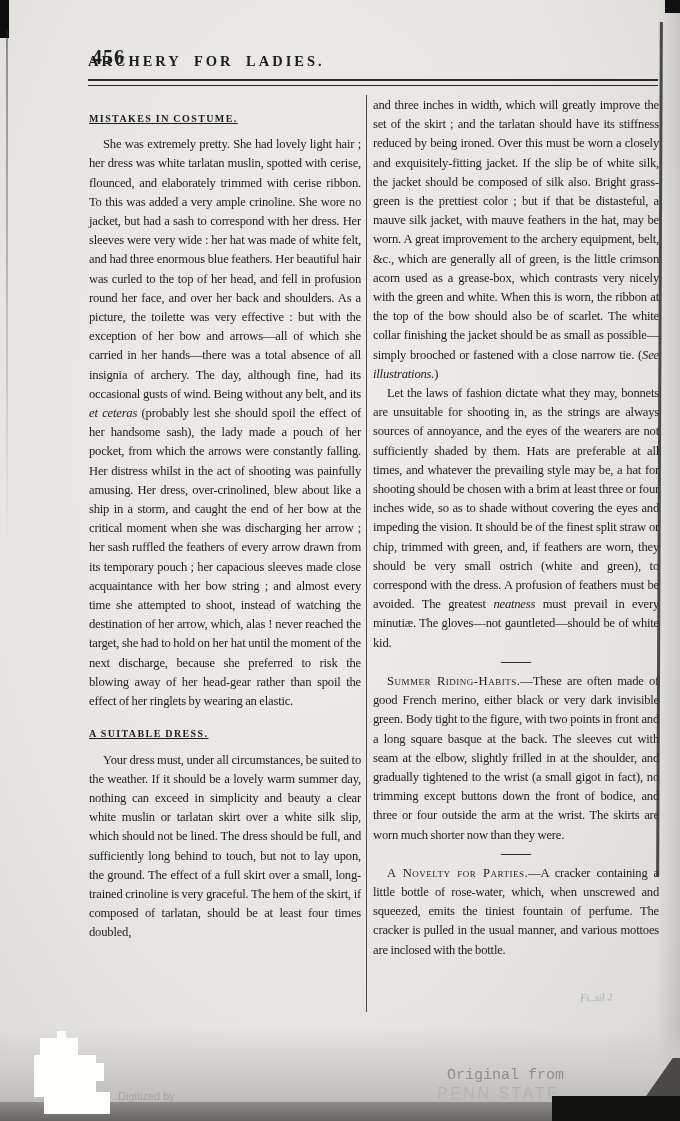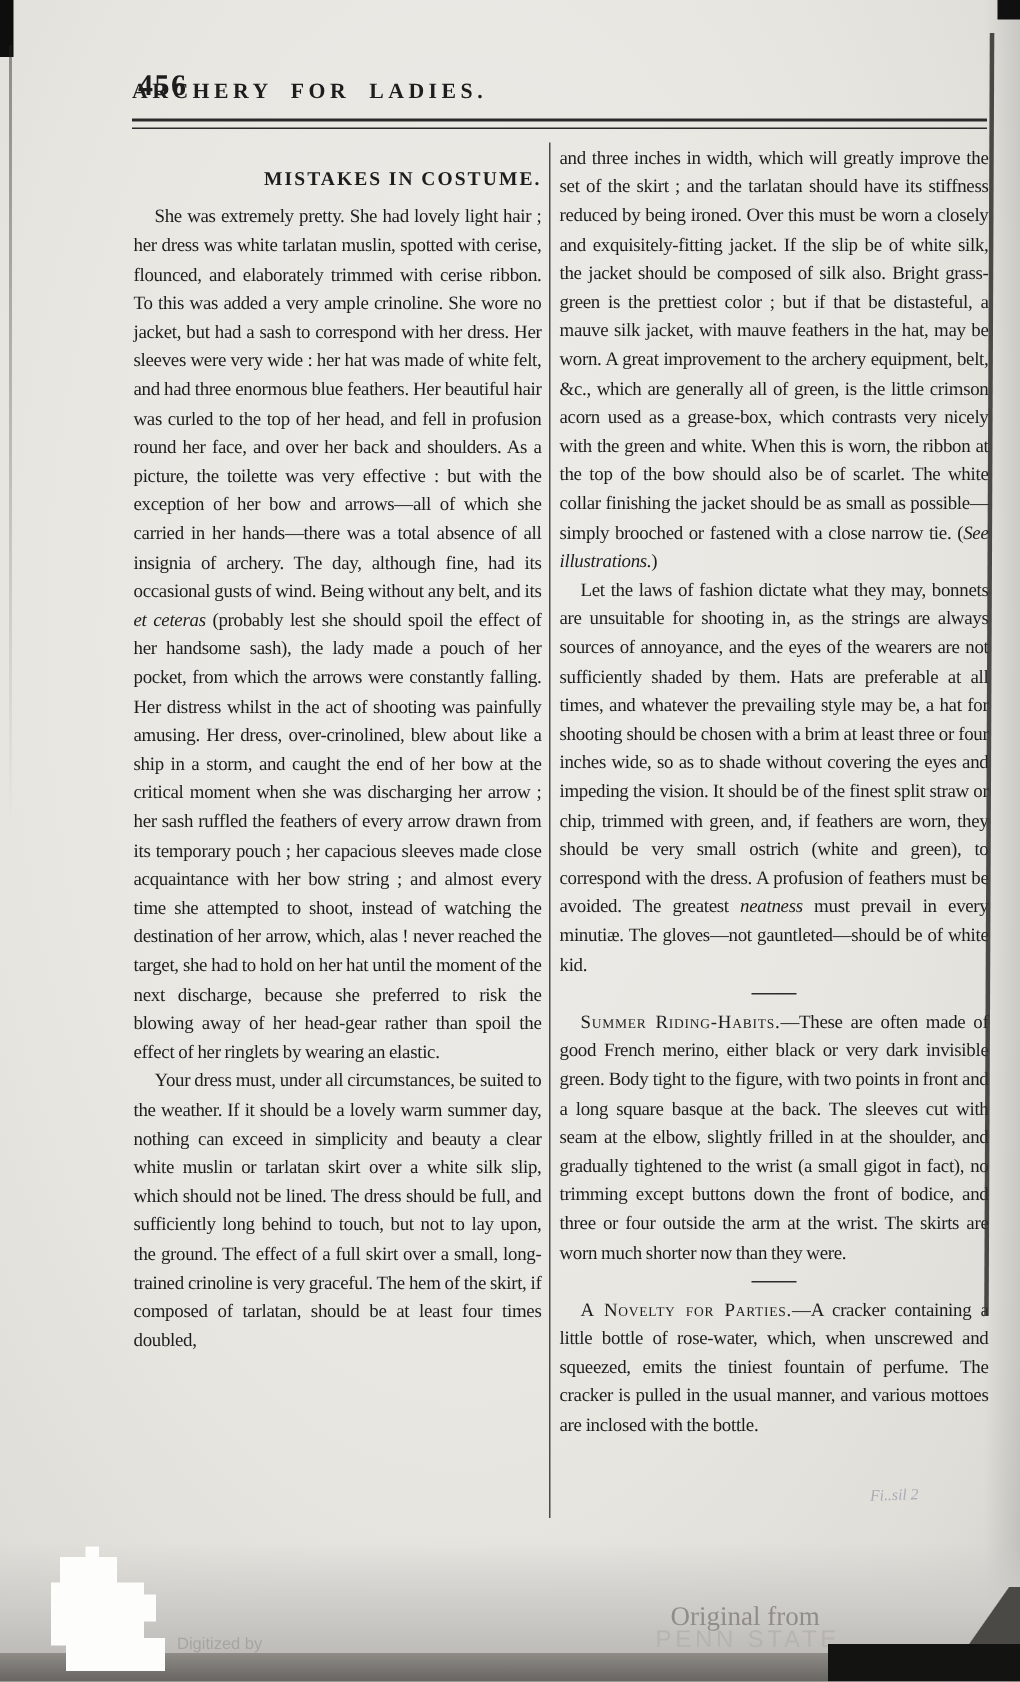--- a/index.html
+++ b/index.html
@@ -16,22 +16,22 @@
   .header-rule { position:absolute; left:88px; top:79px; width:570px; height:4px;
     border-top:2px solid #2a2a2a; border-bottom:1px solid #2a2a2a; }
   
   .col { position:absolute; top:96px; text-align:justify;
     font-size:12.6px; line-height:19.2px; letter-spacing:-0.2px; word-spacing:-0.3px; }
   .left-col  { left:89px;  width:272px; }
   .right-col { left:373px; width:286px; }
   .col-divider { position:absolute; left:366px; top:95px; width:1px; height:917px; background:#4a4a48; }
   p { margin:0; text-indent:14px; }
   p.noindent { text-indent:0; }
-  .sec-heading { font-size:13px; font-weight:bold; letter-spacing:1.4px; text-align:right;
-    margin:13px 0 7px 0; font-variant:normal; }
+  .sec-heading { font-size:10px; font-weight:bold; letter-spacing:1.4px; text-align:left;
+    margin:13px 0 7px 0; font-variant:normal;text-decoration:underline; }
   .divider-dash { width:30px; height:0; border-top:1.5px solid #2c2c2c; margin:9px auto 9px auto; }
   .it { font-style:italic; }
   .smallcaps { font-variant:small-caps; letter-spacing:0.5px;margin-top:36px; }
   
   .left-black-bar { position:absolute; left:0; top:0; width:9px; height:38px; background:#0e0e0e; z-index:3; }
   .left-edge-line { position:absolute; left:6px; top:30px; width:2px; height:520px;
     background:linear-gradient(to bottom, rgba(35,35,35,0.45), rgba(35,35,35,0)); z-index:3; }
   .top-right-mark { position:absolute; left:665px; top:0; width:15px; height:13px; background:#101010; z-index:3; }
   .right-page-line { position:absolute; left:658px; top:22px; width:2.5px; height:855px;
     background:#2e2e2c; opacity:0.85; transform:rotate(0.25deg); z-index:3; }
@@ -48,40 +48,41 @@
   .blob-a { left:40px; top:1038px; width:38px; height:22px; }
   .blob-b { left:34px; top:1055px; width:62px; height:42px; }
   .blob-c { left:44px; top:1092px; width:66px; height:22px; }
   .blob-d { left:57px; top:1031px; width:9px; height:10px; }
   .blob-e { left:74px; top:1063px; width:30px; height:18px; }
   
   .digitized { position:absolute; left:118px; top:1090px; font-size:11px; color:#8d8b88; opacity:0.5;
     font-family:Liberation Sans, sans-serif; z-index:3; }
   .google-wm { position:absolute; left:183px; top:1070px; font-size:32px; color:#6e6c69;
     letter-spacing:2px; z-index:3; }
-  .original-from { position:absolute; left:447px; top:1067px; font-size:18px; color:#8f8d8a;
-    font-family:Liberation Serif, serif; z-index:3; }
+  .original-from { position:absolute; left:447px; top:1067px; font-size:15px; color:#8f8d8a;
+    font-family:Liberation Mono, monospace; z-index:3; }
   .library { position:absolute; left:437px; top:1085px; font-size:16px; color:#b6b4b0;
     letter-spacing:2.5px; font-family:"Liberation Sans", sans-serif; z-index:3; }
   .pencil-mark { position:absolute; left:580px; top:992px; font-size:10.5px; color:#7d8398;
     opacity:0.55; font-style:italic; transform:rotate(-2deg); z-index:2; }
 </style>
 </head>
 <body>
 
 <div class="scan">
 
   <span class="page-num">456</span>
   <span class="running-title">ARCHERY FOR LADIES.</span>
   <div class="header-rule"></div>
   <div class="col-divider"></div>
 
   <div class="col left-col">
     <h3 class="sec-heading">MISTAKES IN COSTUME.</h3>
     <p><span>She was extremely pretty.  She had lovely light hair ; her dress was white tarlatan muslin, spotted with cerise, flounced, and elaborately trimmed with cerise ribbon.  To this was added a very ample crinoline.  She wore no jacket, but had a sash to correspond with her dress.  Her sleeves were very wide : her hat was made of white felt, and had three enormous blue feathers.  Her beautiful hair was curled to the top of her head, and fell in profusion round her face, and over her back and shoulders.  As a picture, the toilette was very effective : but with the exception of her bow and arrows—all of which she carried in her hands—there was a total absence of all insignia of archery.  The day, although fine, had its occasional gusts of wind.  Being without any belt, and its </span><span class="it">et ceteras</span><span> (probably lest she should spoil the effect of her handsome sash), the lady made a pouch of her pocket, from which the arrows were constantly falling.  Her distress whilst in the act of shooting was painfully amusing.  Her dress, over-crinolined, blew about like a ship in a storm, and caught the end of her bow at the critical moment when she was discharging her arrow ; her sash ruffled the feathers of every arrow drawn from its temporary pouch ; her capacious sleeves made close acquaintance with her bow string ; and almost every time she attempted to shoot, instead of watching the destination of her arrow, which, alas !  never reached the target, she had to hold on her hat until the moment of the next discharge, because she preferred to risk the blowing away of her head-gear rather than spoil the effect of her ringlets by wearing an elastic.</span></p>
+    <h3 class="sec-heading">A SUITABLE DRESS.</h3>
     <p>Your dress must, under all circumstances, be suited to the weather.  If it should be a lovely warm summer day, nothing can exceed in simplicity and beauty a clear white muslin or tarlatan skirt over a white silk slip, which should not be lined.  The dress should be full, and sufficiently long behind to touch, but not to lay upon, the ground.  The effect of a full skirt over a small, long-trained crinoline is very graceful.  The hem of the skirt, if composed of tarlatan, should be at least four times doubled,</p>
   </div>
 
   <div class="col right-col">
     <p class="noindent"><span>and three inches in width, which will greatly improve the set of the skirt ; and the tarlatan should have its stiffness reduced by being ironed.  Over this must be worn a closely and exquisitely-fitting jacket.  If the slip be of white silk, the jacket should be composed of silk also.  Bright grass-green is the prettiest color ; but if that be distasteful, a mauve silk jacket, with mauve feathers in the hat, may be worn.  A great improvement to the archery equipment, belt, &amp;c., which are generally all of green, is the little crimson acorn used as a grease-box, which contrasts very nicely with the green and white.  When this is worn, the ribbon at the top of the bow should also be of scarlet.  The white collar finishing the jacket should be as small as possible—simply brooched or fastened with a close narrow tie.  (</span><span class="it">See illustrations.</span><span>)</span></p>
     <p><span>Let the laws of fashion dictate what they may, bonnets are unsuitable for shooting in, as the strings are always sources of annoyance, and the eyes of the wearers are not sufficiently shaded by them.  Hats are preferable at all times, and whatever the prevailing style may be, a hat for shooting should be chosen with a brim at least three or four inches wide, so as to shade without covering the eyes and impeding the vision.  It should be of the finest split straw or chip, trimmed with green, and, if feathers are worn, they should be very small ostrich (white and green), to correspond with the dress.  A profusion of feathers must be avoided.  The greatest </span><span class="it">neatness</span><span> must prevail in every minutiæ.  The gloves—not gauntleted—should be of white kid.</span></p>
     <div class="divider-dash"></div>
     <p><span class="smallcaps">Summer Riding-Habits.</span><span>—These are often made of good French merino, either black or very dark invisible green.  Body tight to the figure, with two points in front and a long square basque at the back.  The sleeves cut with seam at the elbow, slightly frilled in at the shoulder, and gradually tightened to the wrist (a small gigot in fact), no trimming except buttons down the front of bodice, and three or four outside the arm at the wrist.  The skirts are worn much shorter now than they were.</span></p>
     <div class="divider-dash"></div>
     <p><span class="smallcaps">A Novelty for Parties.</span><span>—A cracker containing a little bottle of rose-water, which, when unscrewed and squeezed, emits the tiniest fountain of perfume.  The cracker is pulled in the usual manner, and various mottoes are inclosed with the bottle.</span></p>

